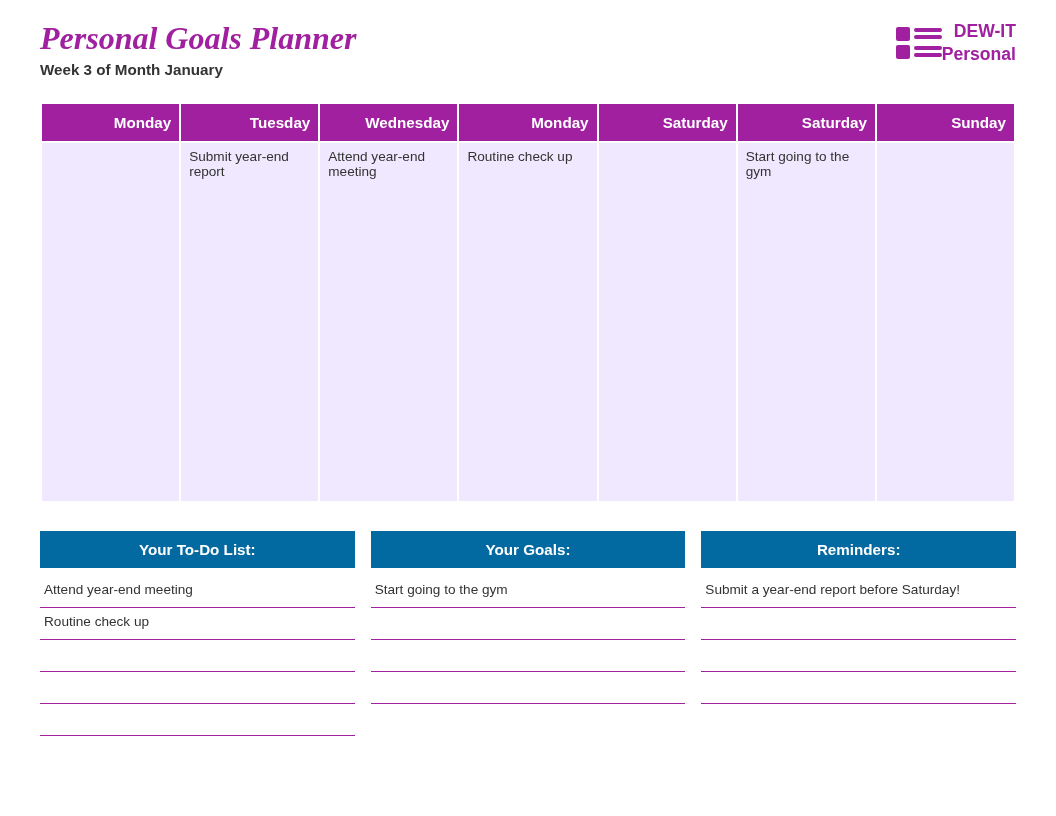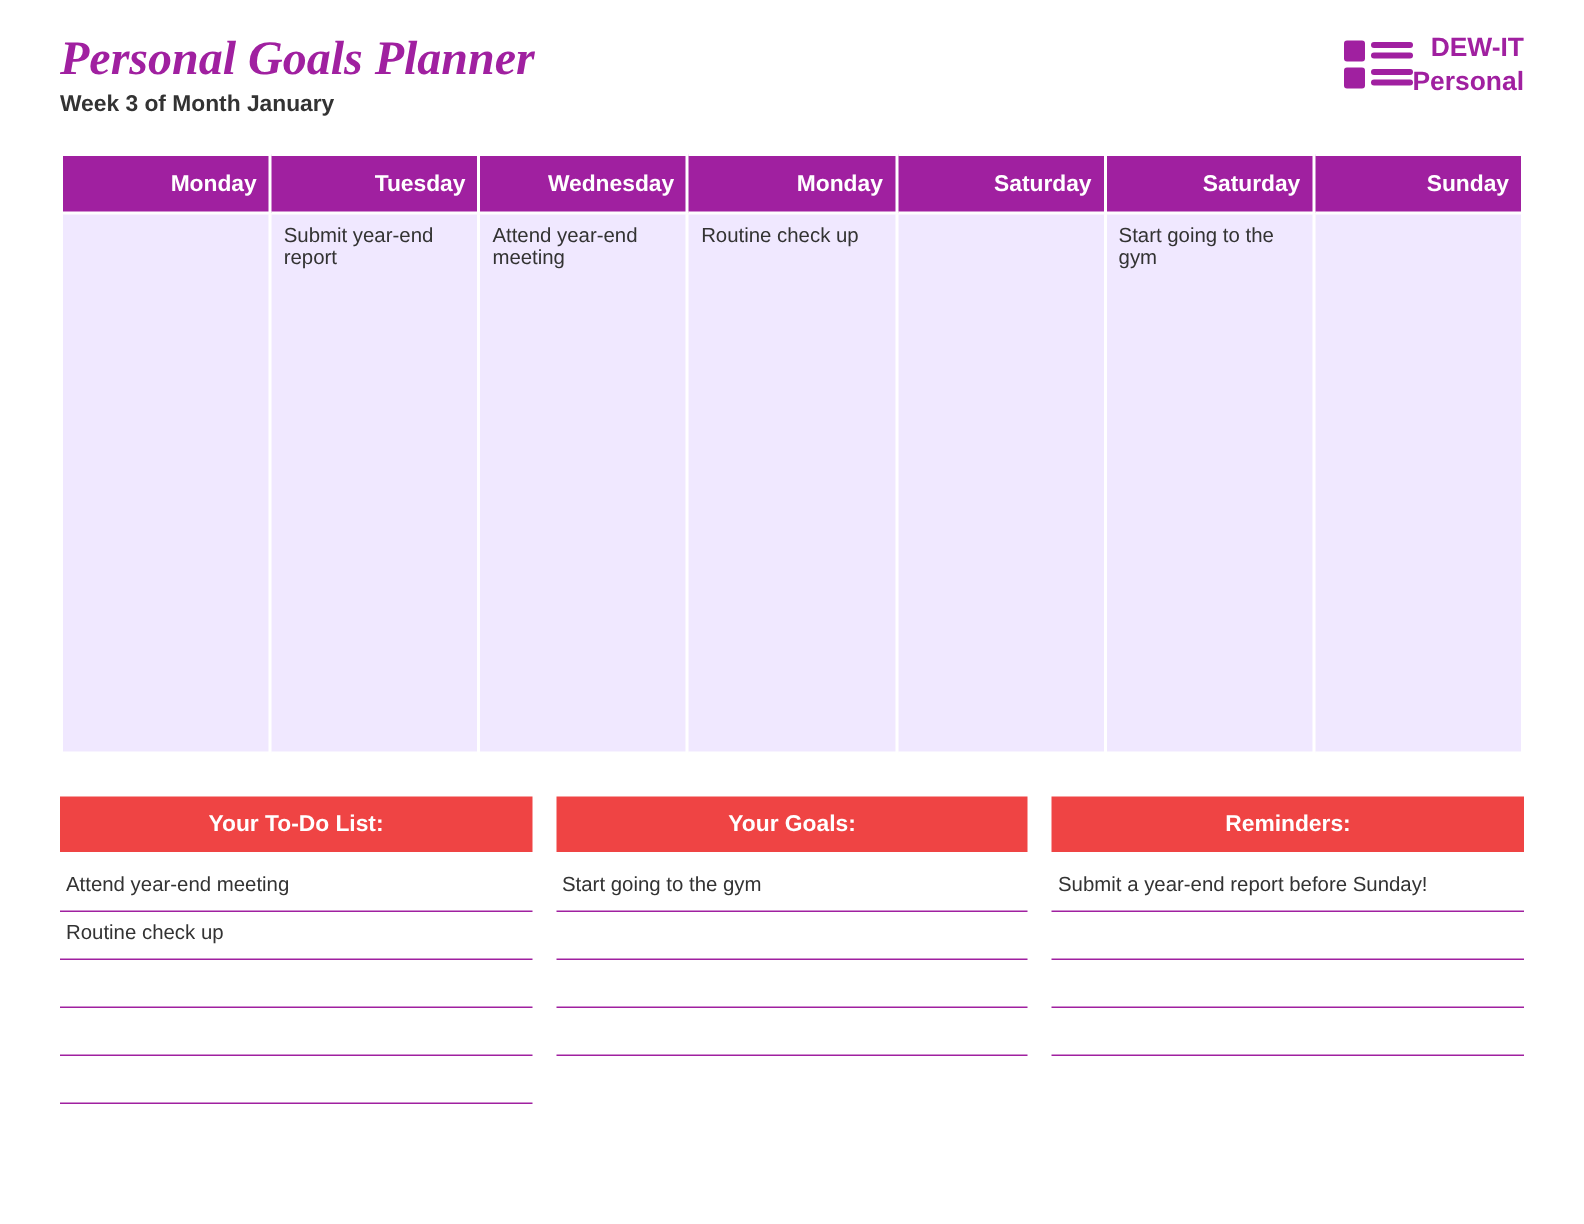--- a/index.html
+++ b/index.html
@@ -101,21 +101,21 @@
     
     .bottom-row {
       display: flex;
       gap: 16px;
       width: 100%;
     }
     .bottom-section {
       flex: 1;
     }
     .section-header {
-      background: #ef4444;
+      background: #0369a1;
       color: #fff;
       text-align: center;
       font-weight: bold;
       font-size: 0.95rem;
       padding: 10px;
       margin-bottom: 8px;
     }
     .section-item {
       font-size: 0.85rem;
       color: #333;
@@ -210,19 +210,19 @@
     <div id="goals-items">
         <div class="section-item">Start going to the gym</div>
         <div class="section-item-empty"></div>
         <div class="section-item-empty"></div>
         <div class="section-item-empty"></div>
       </div>
   </div>
   <div class="bottom-section">
     <div class="section-header">Reminders:</div>
     <div id="reminders-items">
-        <div class="section-item">Submit a year-end report before Sunday!</div>
+        <div class="section-item">Submit a year-end report before Saturday!</div>
         <div class="section-item-empty"></div>
         <div class="section-item-empty"></div>
         <div class="section-item-empty"></div>
       </div>
   </div>
 </div>
 
 </body></html>

